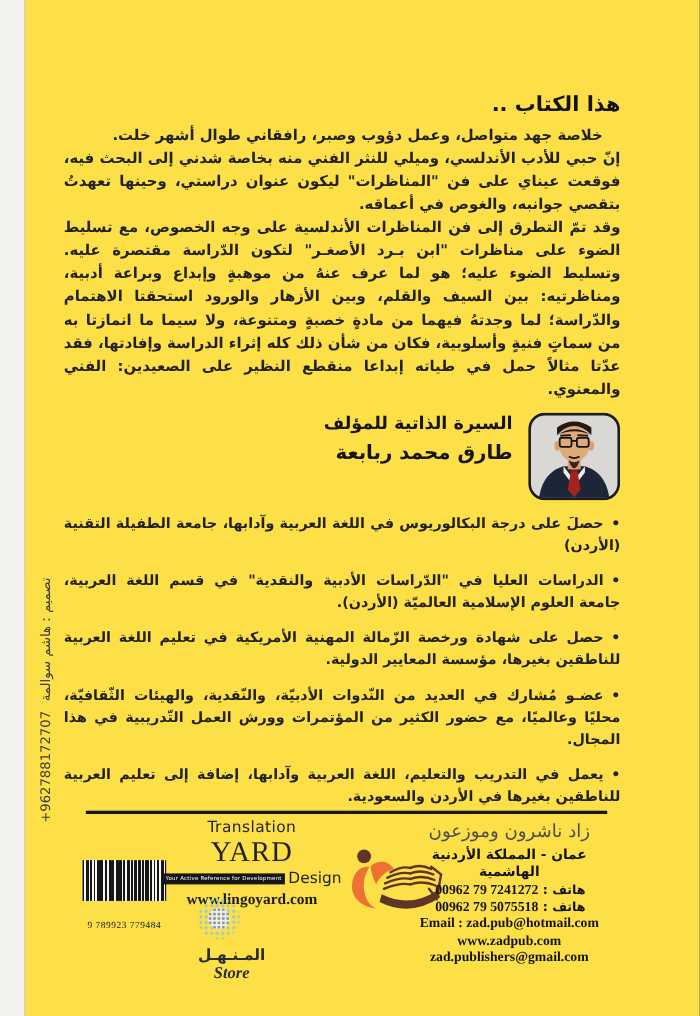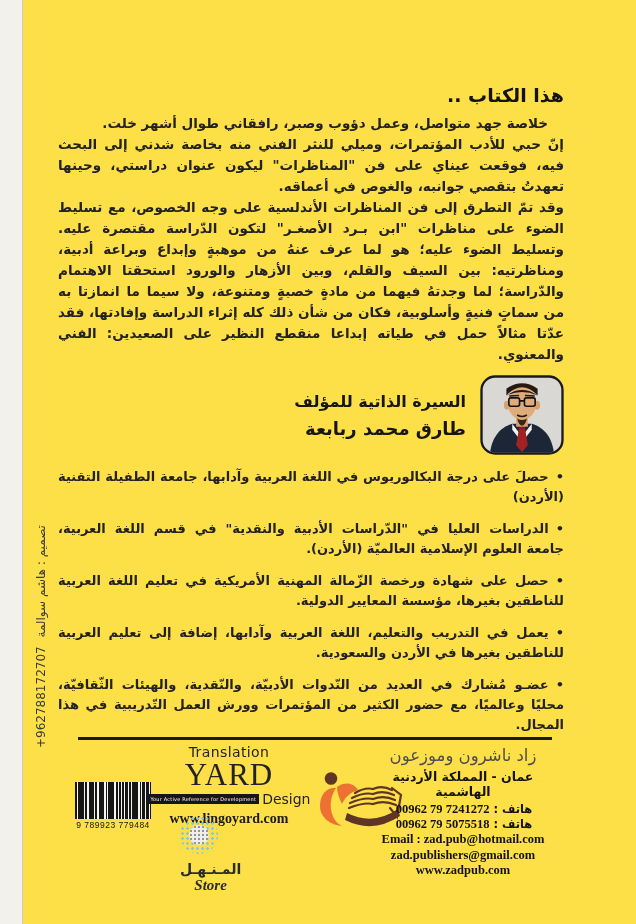--- a/index.html
+++ b/index.html
@@ -8,21 +8,21 @@
   .scan-edge{position:absolute;left:22px;top:0;bottom:0;width:1px;background:#d0ccc3;}
   .scan-strip{position:absolute;left:0;top:0;bottom:0;width:22px;background:#f3f1ec;}
 
   
   .content{position:absolute;top:0;left:0;right:0;height:735px;overflow:hidden;
            padding:84px 72px 0 58px;box-sizing:border-box;direction:rtl;}
   .page-heading{font-size:19px;font-weight:bold;color:#151310;margin:0 0 7px 0;letter-spacing:.3px;}
   .para{font-size:13.5px;line-height:21px;font-weight:bold;text-align:justify;margin:0;}
   .para.indent{text-indent:16px;}
 
-  .author-row{display:flex;align-items:center;gap:14px;margin:10px 0 4px 0;}
+  .author-row{display:flex;gap:14px;margin:10px 0 4px 0;}
   .author-photo{flex:0 0 auto;width:84px;height:80px;}
   .author-titles{text-align:right;font-weight:bold;color:#171513;}
   .author-section-title{font-size:16px;}
   .author-name{font-size:18px;margin-top:7px;}
 
   .bullets{margin-top:4px;}
   .bullet{font-size:13px;line-height:20px;font-weight:bold;text-align:justify;margin:12px 0 1px 0;}
   .dot{margin-left:7px;}
   .author-email{font-family:"Liberation Serif",serif;font-weight:normal;font-size:17px;
                 direction:ltr;unicode-bidi:embed;letter-spacing:.5px;}
@@ -33,26 +33,26 @@
   .designer-credit{position:absolute;left:34px;top:748px;transform:rotate(-90deg);
                    transform-origin:0 0;white-space:nowrap;direction:rtl;font-size:12px;
                    color:#3a3a3a;letter-spacing:.3px;}
   .designer-credit .phone{direction:ltr;unicode-bidi:embed;margin-right:5px;}
 
   .barcode{position:absolute;left:75px;top:782px;width:76px;text-align:center;}
   .bars{height:37px;background-color:#f7f5f0;background-image:
         repeating-linear-gradient(90deg,#161616 0 1.6px,transparent 1.6px 3.4px),
         repeating-linear-gradient(90deg,#161616 0 1px,transparent 1px 5.2px),
         repeating-linear-gradient(90deg,transparent 0 6.5px,#161616 6.5px 8.7px);}
-  .barcode-number{font-family:Liberation Sans, sans-serif;font-size:8.5px;color:#151515;
-                  margin-top:1px;letter-spacing:.5px;white-space:nowrap;}
+  .barcode-number{font-family:Liberation Serif, serif;font-size:8.5px;color:#151515;
+                  margin-top:17px;letter-spacing:.5px;white-space:nowrap;}
 
   .yard{position:absolute;left:158px;top:744px;width:142px;text-align:center;color:#232323;}
   .yard-top{font-size:14px;letter-spacing:.4px;}
-  .yard-name{font-family:"Liberation Serif",serif;font-size:31px;line-height:30px;letter-spacing:1px;}
+  .yard-name{font-family:"Liberation Serif",serif;font-size:26px;line-height:30px;letter-spacing:1px;}
   .yard-row{display:flex;align-items:center;justify-content:center;gap:3px;margin-top:1px;}
   .yard-tagline{background:#161616;color:#fff;font-size:5px;line-height:6px;padding:2px 3px;
                 letter-spacing:.2px;white-space:nowrap;}
   .yard-design{font-size:14px;}
   .yard-url{font-family:"Liberation Serif",serif;font-weight:bold;font-size:14px;margin-top:4px;color:#1b1b1b;}
 
   .manhal{position:absolute;left:180px;top:816px;display:flex;gap:7px;align-items:flex-start;flex-direction:column;}
   .rosette{width:38px;height:38px;border-radius:50%;position:relative;
            background-image:radial-gradient(circle,#83c7e6 1.1px,transparent 1.5px);
            background-size:5px 5px;}
@@ -80,21 +80,21 @@
 </head>
 <body>
 
 <div class="page">
   <div class="scan-strip"></div>
   <div class="scan-edge"></div>
 
   <main class="content">
     <h1 class="page-heading">هذا الكتاب ..</h1>
     <p class="para indent">خلاصة جهد متواصل، وعمل دؤوب وصبر، رافقاني طوال أشهر خلت.</p>
-    <p class="para">إنّ حبي للأدب المؤتمرات، وميلي للنثر الفني منه بخاصة شدني إلى البحث فيه، فوقعت عيناي على فن "المناظرات" ليكون عنوان دراستي، وحينها تعهدتُ بتقصي جوانبه، والغوص في أعماقه.</p>
+    <p class="para">إنّ حبي للأدب الأندلسي، وميلي للنثر الفني منه بخاصة شدني إلى البحث فيه، فوقعت عيناي على فن "المناظرات" ليكون عنوان دراستي، وحينها تعهدتُ بتقصي جوانبه، والغوص في أعماقه.</p>
     <p class="para">وقد تمّ التطرق إلى فن المناظرات الأندلسية على وجه الخصوص، مع تسليط الضوء على مناظرات "ابن بـرد الأصغـر" لتكون الدّراسة مقتصرة عليه. وتسليط الضوء عليه؛ هو لما عرف عنهُ من موهبةٍ وإبداع وبراعة أدبية، ومناظرتيه: بين السيف والقلم، وبين الأزهار والورود استحقتا الاهتمام والدّراسة؛ لما وجدتهُ فيهما من مادةٍ خصبةٍ ومتنوعة، ولا سيما ما انمازتا به من سماتٍ فنيةٍ وأسلوبية، فكان من شأن ذلك كله إثراء الدراسة وإفادتها، فقد عدّتا مثالاً حمل في طياته إبداعا منقطع النظير على الصعيدين: الفني والمعنوي.</p>
 
     <section class="author-row">
       <span class="author-photo">
         <svg viewBox="0 0 86 82" width="84" height="80" aria-hidden="true">
           <rect x="1.5" y="1.5" width="83" height="79" rx="14" fill="#d9d8d4" stroke="#1b1b1b" stroke-width="2.4"></rect>
           <clipPath id="ph">
               <rect x="2.5" y="2.5" width="81" height="77" rx="13"></rect>
             </clipPath>
           <g clip-path="url(#ph)">
@@ -121,22 +121,22 @@
       <span class="author-titles">
         <div class="author-section-title">السيرة الذاتية للمؤلف</div>
         <div class="author-name">طارق محمد ربابعة</div>
       </span>
     </section>
 
     <section class="bullets">
       <p class="bullet"><span class="dot">•</span><span>حصلَ على درجة البكالوريوس في اللغة العربية وآدابها، جامعة الطفيلة التقنية (الأردن)</span></p>
       <p class="bullet"><span class="dot">•</span><span>الدراسات العليا في "الدّراسات الأدبية والنقدية" في قسم اللغة العربية، جامعة العلوم الإسلامية العالميّة (الأردن).</span></p>
       <p class="bullet"><span class="dot">•</span><span>حصل على شهادة ورخصة الزّمالة المهنية الأمريكية في تعليم اللغة العربية للناطقين بغيرها، مؤسسة المعايير الدولية.</span></p>
+      <p class="bullet"><span class="dot">•</span><span>عضـو مُشارك في العديد من النّدوات الأدبيّة، والنّقدية، والهيئات الثّقافيّة، محليًا وعالميًا، مع حضور الكثير من المؤتمرات وورش العمل التّدريبية في هذا المجال.</span></p>
       <p class="bullet"><span class="dot">•</span><span>يعمل في التدريب والتعليم، اللغة العربية وآدابها، إضافة إلى تعليم العربية للناطقين بغيرها في الأردن والسعودية.</span></p>
-      <p class="bullet"><span class="dot">•</span><span>عضـو مُشارك في العديد من النّدوات الأدبيّة، والنّقدية، والهيئات الثّقافيّة، محليًا وعالميًا، مع حضور الكثير من المؤتمرات وورش العمل التّدريبية في هذا المجال.</span></p>
       <p class="bullet"><span class="dot">•</span><span>البريد الالكتروني للمؤلف:</span> <span class="author-email">tariq-1986@outlook.com</span></p>
     </section>
   </main>
 
   <div class="divider"></div>
 
   <div class="designer-credit">
     <span>تصميم : هاشم سوالمة</span>
     <span class="phone">+962788172707</span>
   </div>
@@ -191,16 +191,16 @@
       <span>هاتف :</span>
       <span class="num">00962 79 7241272</span>
     </div>
     <div class="phone-line">
       <span>هاتف :</span>
       <span class="num">00962 79 5075518</span>
     </div>
     <div class="pub-email">
       <span class="lbl">Email :</span><span>zad.pub@hotmail.com</span>
     </div>
+    <div class="pub-email">www.zadpub.com</div>
     <div class="pub-email">zad.publishers@gmail.com</div>
-    <div class="pub-email">www.zadpub.com</div>
   </div>
 </div>
 
 </body></html>

